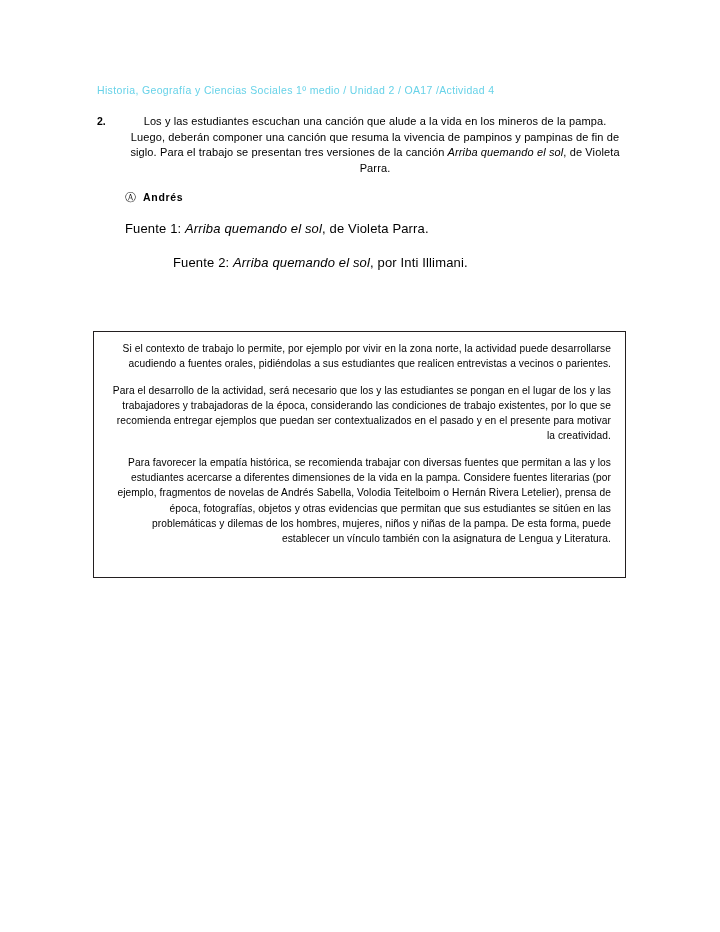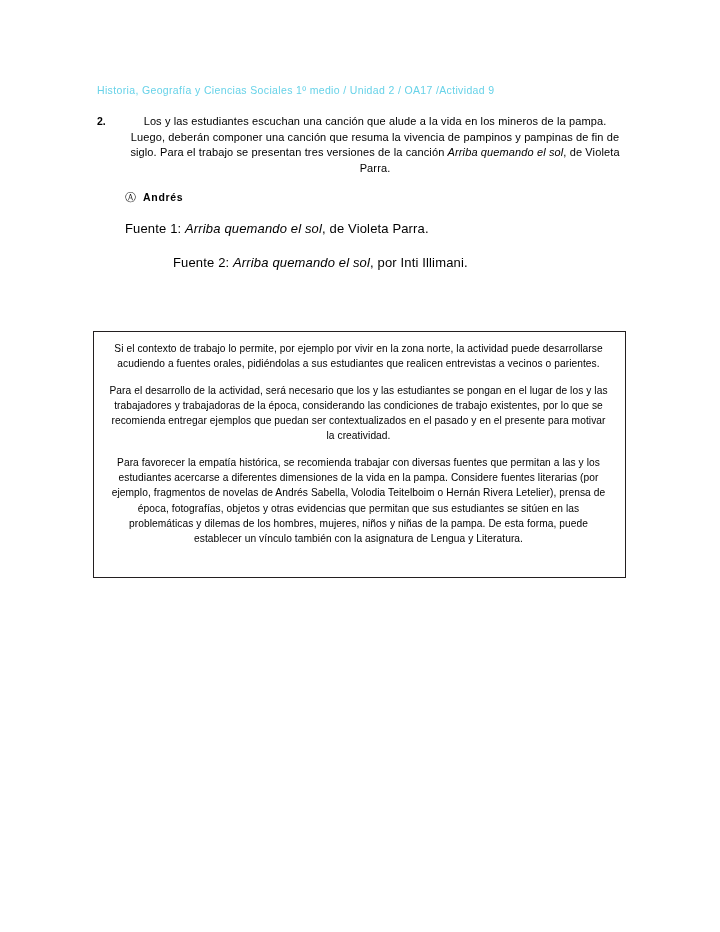--- a/index.html
+++ b/index.html
@@ -113,30 +113,30 @@
     color: #17c2e0;
     letter-spacing: 0.55px;
     line-height: 14px;
     margin: 1px 0 8px 1px;
   }
   .note-para {
     font-size: 10.2px;
     line-height: 15.3px;
     letter-spacing: 0.08px;
     margin: 0 3px 11px 1px;
-    text-align: center;
+    text-align: right;
   }
   .note-para:last-child { margin-bottom: 0; }
 </style>
 </head>
 <body>
 
 <div class="page">
 
-  <div class="breadcrumb">Historia, Geografía y Ciencias Sociales 1º medio / Unidad 2 / OA17 /Actividad 9</div>
+  <div class="breadcrumb">Historia, Geografía y Ciencias Sociales 1º medio / Unidad 2 / OA17 /Actividad 4</div>
 
   <div class="activity-block">
     <div class="activity-row">
       <div class="activity-number">2.</div>
       <div class="activity-text"><span>Los y las estudiantes escuchan una canción que alude a la vida en los mineros de la pampa. Luego, deberán componer una canción que resuma la vivencia de pampinos y pampinas de fin de siglo. Para el trabajo se presentan tres versiones de la canción </span><em>Arriba quemando el sol</em><span>, de Violeta Parra.</span></div>
     </div>
   </div>
 
   <div class="music-row">
     <span class="music-icon">Ⓐ</span>

